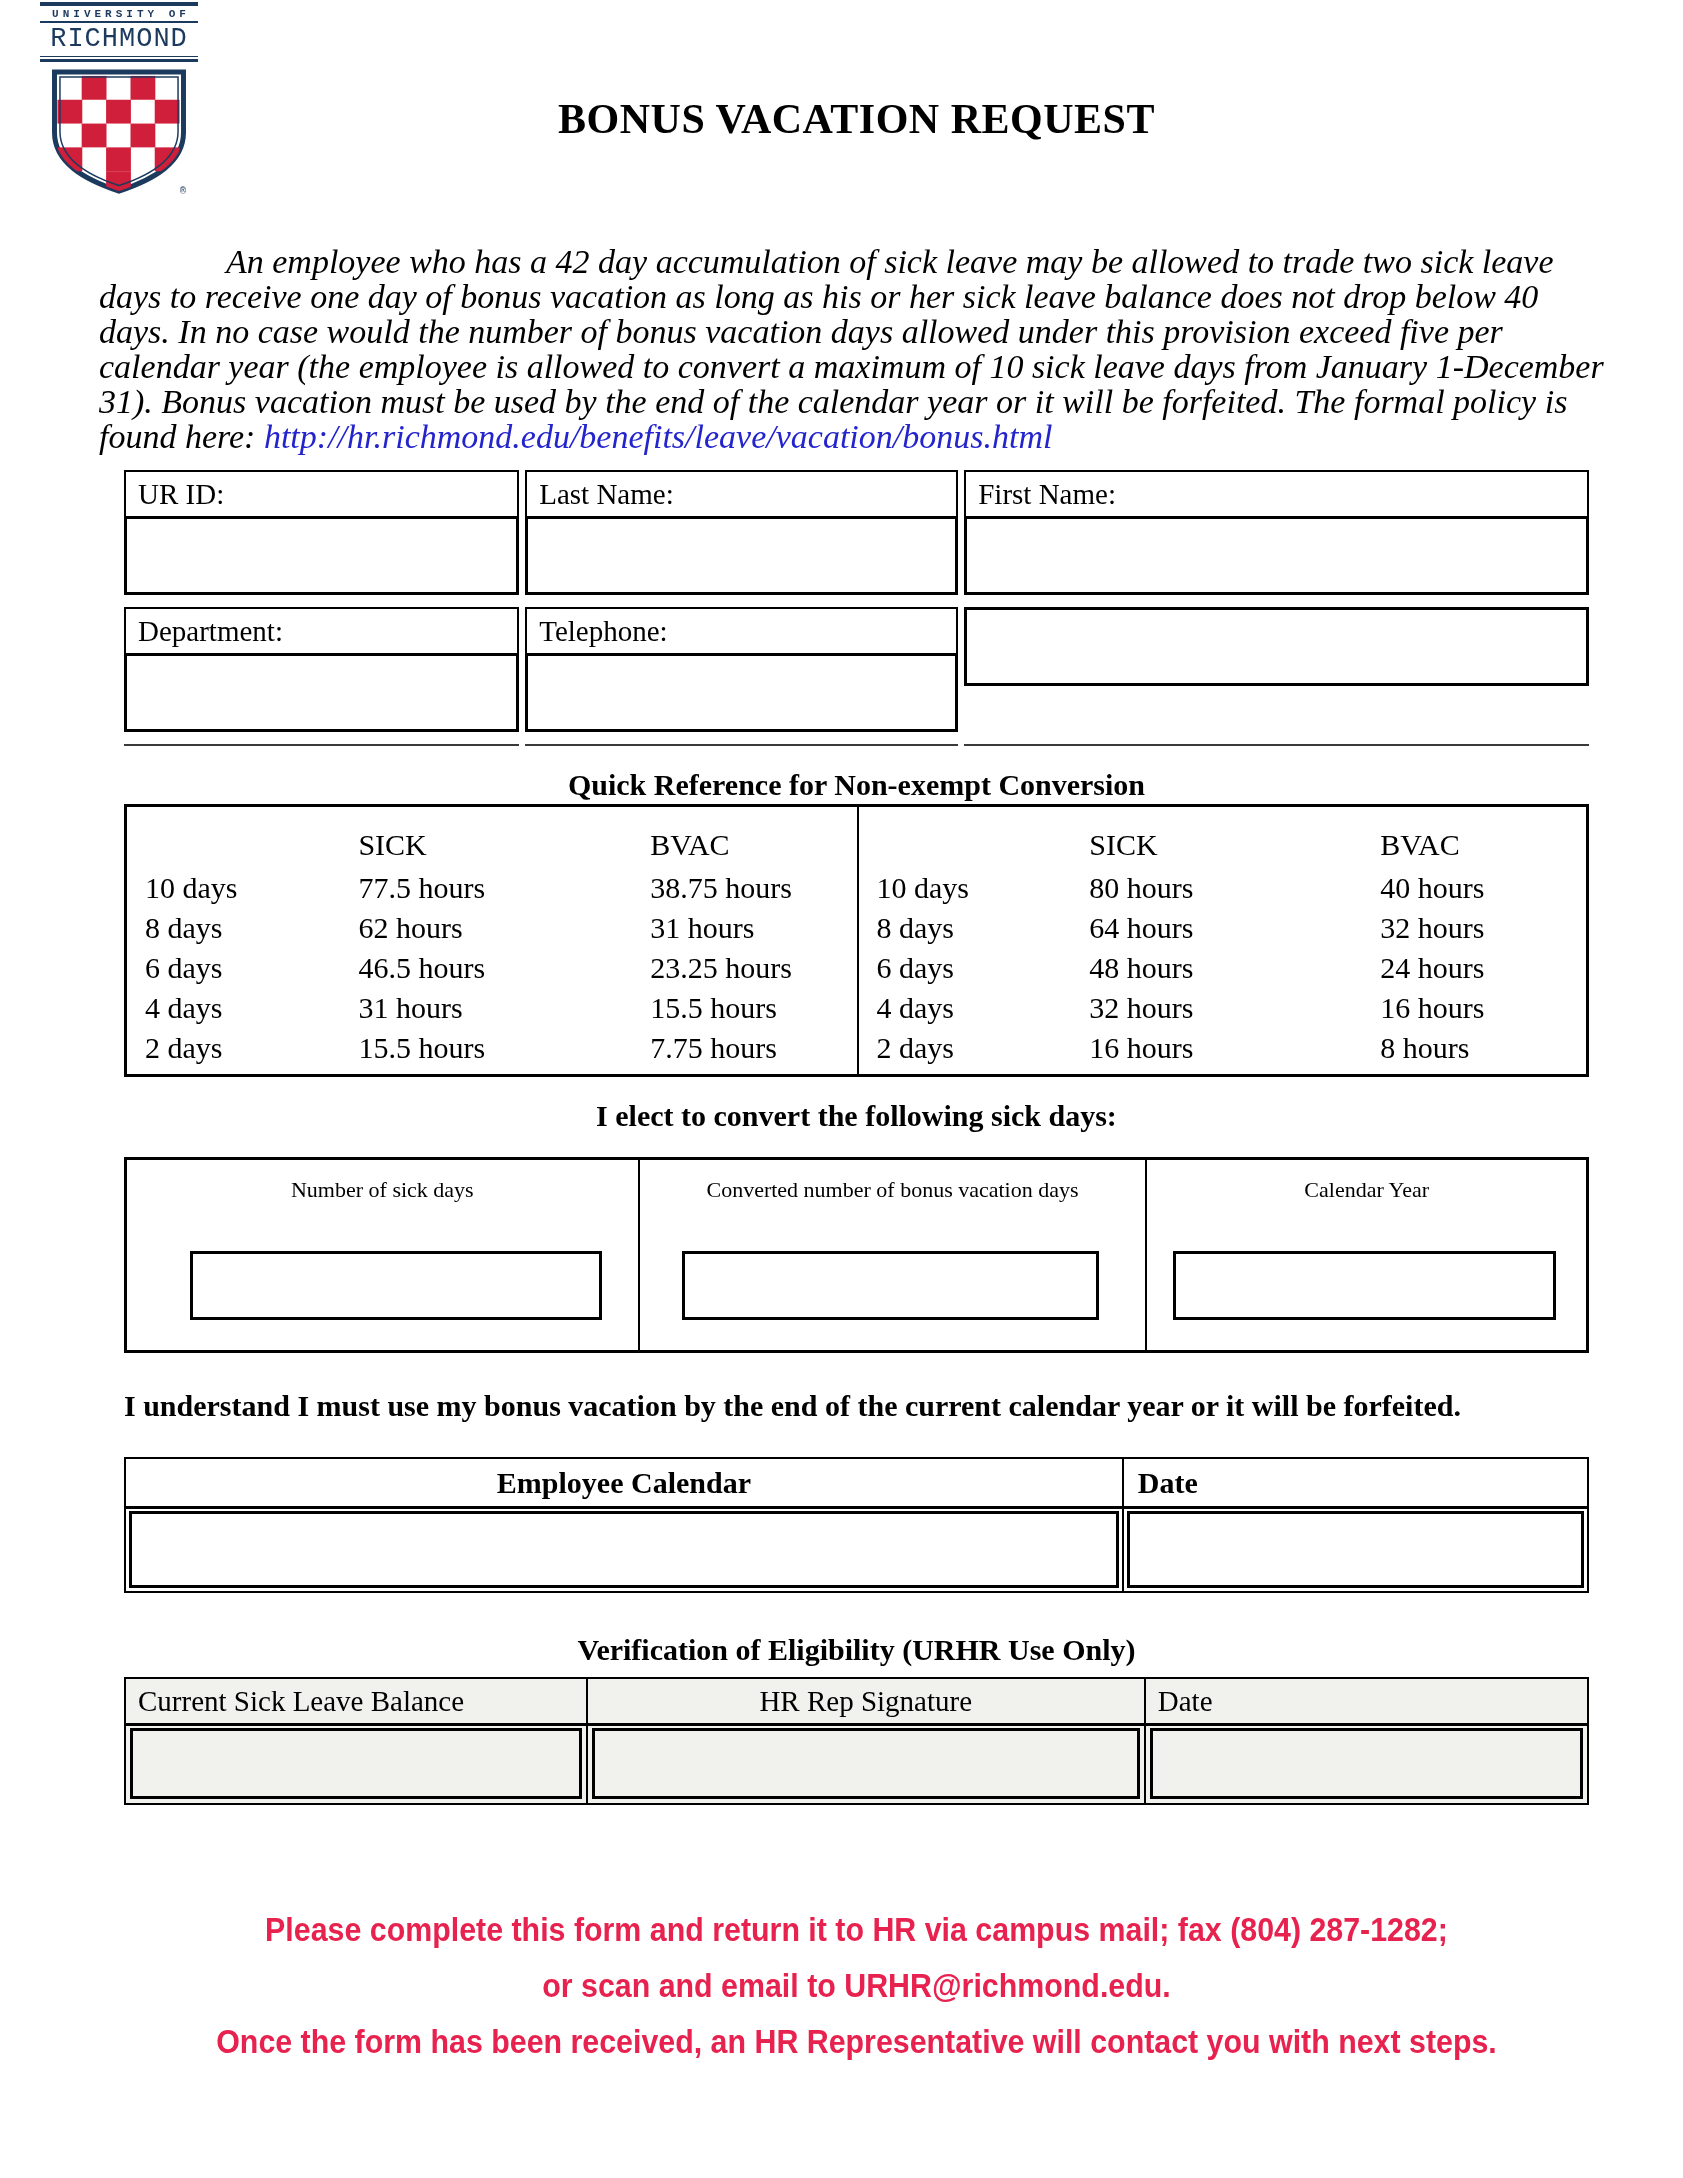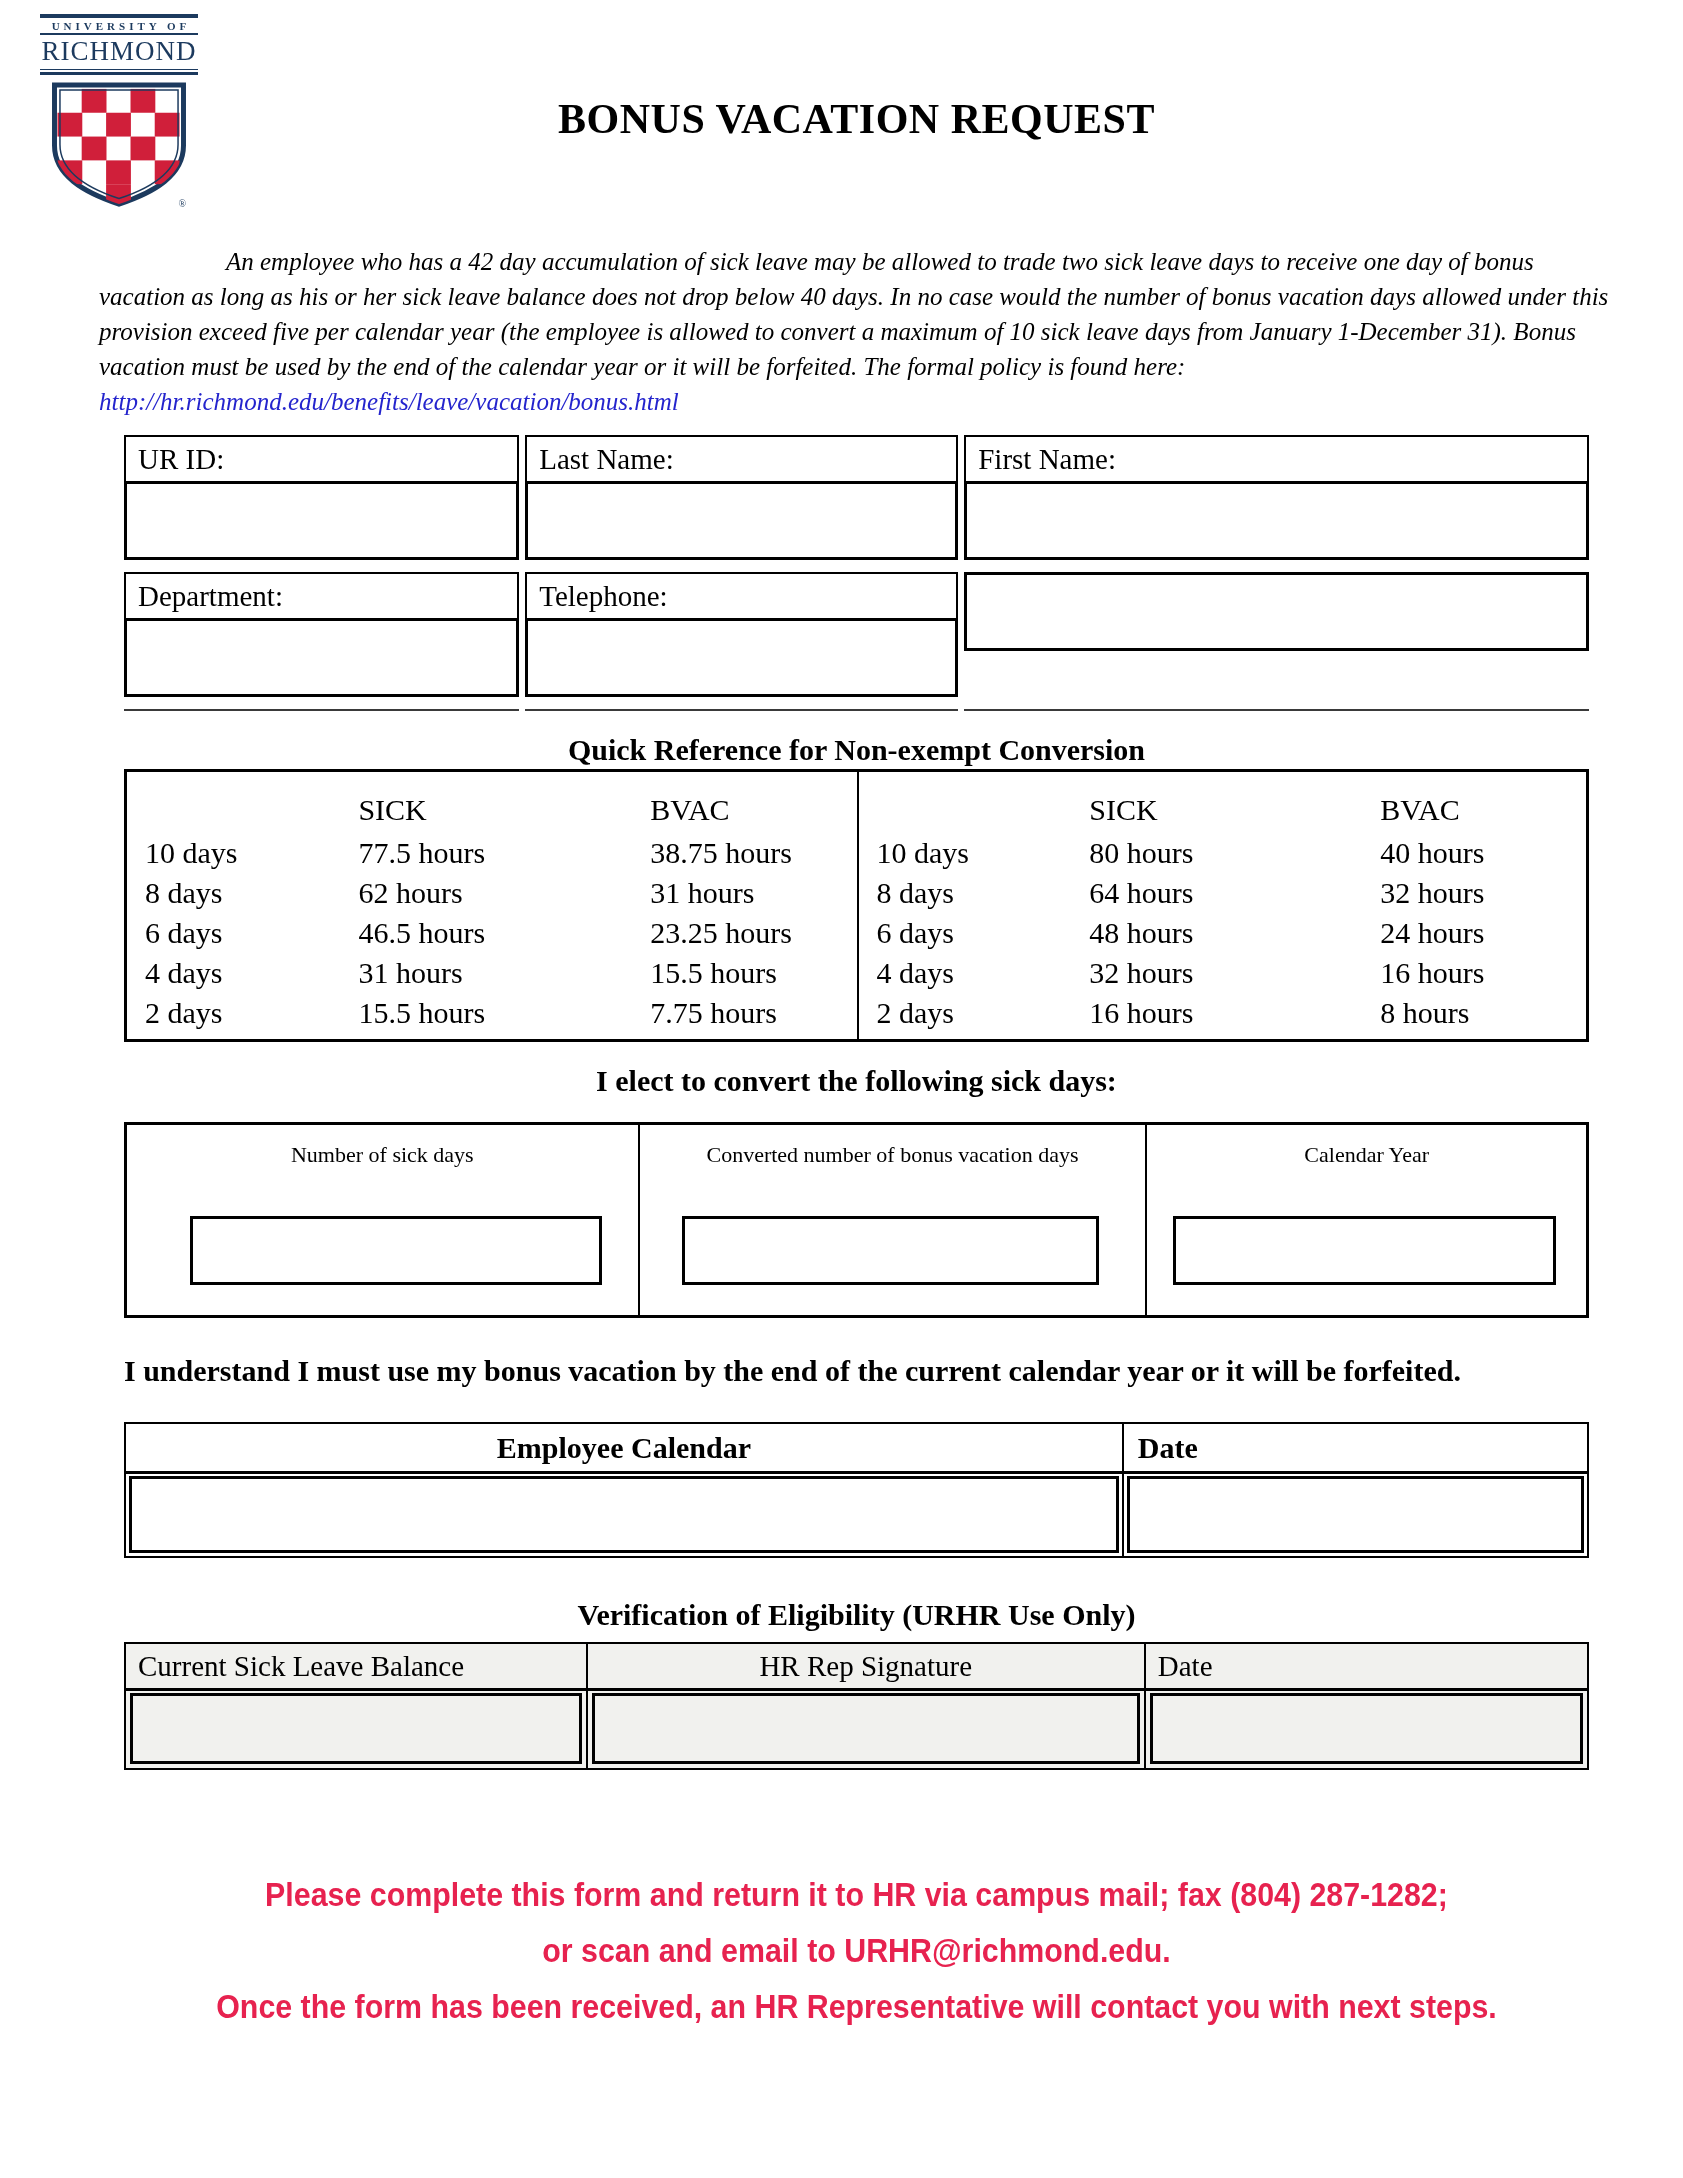--- a/index.html
+++ b/index.html
@@ -7,21 +7,21 @@
     position:relative;
     width:1683px; height:2178px;
     background:#ffffff;
     font-family:"Liberation Serif","DejaVu Serif",serif;
     color:#000;
     overflow:hidden;
   }
   .content { margin:0 94px 0 124px; }
 
   
-  .logo { position:absolute; left:40px; top:14px; width:158px; }
+  .logo { position:absolute; left:40px; top:2px; width:158px;font-family:Liberation Mono, monospace; }
   .logo-bar   { height:4px;   background:#1c3a5e; }
   .logo-line  { height:1.5px; background:#1c3a5e; }
   .logo-univof{
     text-align:center; color:#1c3a5e; font-weight:bold;
     font-size:11px; letter-spacing:4px; padding:2px 0 1px 4px;
   }
   .logo-richmond{
     text-align:center; color:#1c3a5e;
     font-size:27px; letter-spacing:1px; padding:1px 0 2px;
   }
@@ -30,21 +30,21 @@
 
   
   .page-title {
     margin:0; padding-top:95px;
     text-align:center; font-size:42px; font-weight:bold; letter-spacing:0.5px;
   }
 
   
   .intro {
     margin:101px -22px 16px -25px;
-    font-style:italic; font-size:25px; line-height:35px;
+    font-style:italic; font-size:34px; line-height:35px;
     text-indent:127px;
   }
   .intro a { color:#2424cd; text-decoration:none; }
 
   
   .fields-grid {
     margin-top:3px;
     display:grid; grid-template-columns:27.2fr 29.8fr 43fr;
     column-gap:6px; row-gap:12px;
   }

